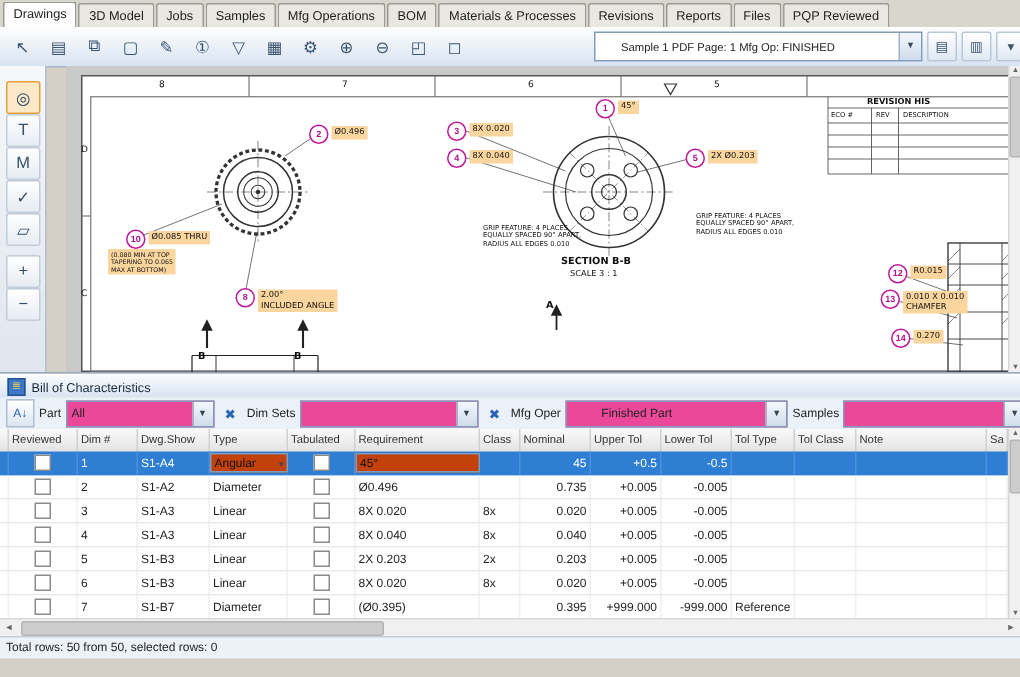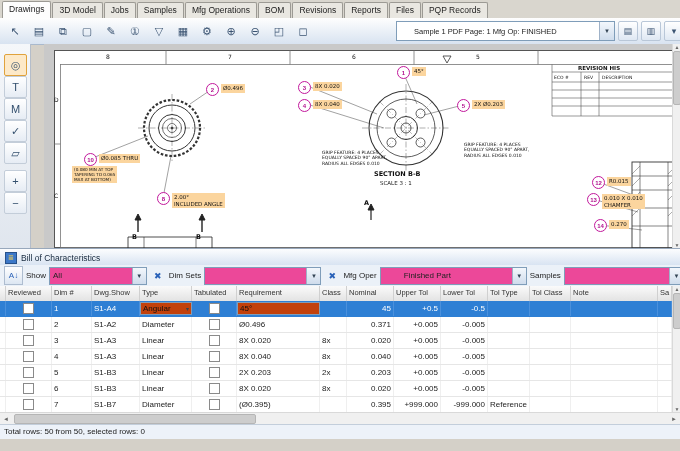--- a/index.html
+++ b/index.html
@@ -100,24 +100,25 @@
 </head>
 <body>
 
 <div class="tabbar">
   <div class="tab active">Drawings</div>
     <div class="tab">3D Model</div>
     <div class="tab">Jobs</div>
     <div class="tab">Samples</div>
     <div class="tab">Mfg Operations</div>
     <div class="tab">BOM</div>
+    <div class="tab">Materials &amp; Processes</div>
     <div class="tab">Revisions</div>
     <div class="tab">Reports</div>
     <div class="tab">Files</div>
-    <div class="tab">PQP Records</div>
+    <div class="tab">PQP Reviewed</div>
 </div>
 
 <div class="toolbar">
   <div class="tbtn">↖</div>
     <div class="tbtn">▤</div>
     <div class="tbtn">⧉</div>
     <div class="tbtn">▢</div>
     <div class="tbtn">✎</div>
     <div class="tbtn">①</div>
     <div class="tbtn">▽</div>
@@ -322,21 +323,21 @@
 </div>
 
 <div class="boc-header">
   <span class="boc-icon">≣</span>
   <span>Bill of Characteristics</span>
 
 </div>
 
 <div class="boc-filter">
   <div class="sort-btn">A↓</div>
-  <span class="flabel">Show</span>
+  <span class="flabel">Part</span>
   <div class="combo" style="width:95px;">
     <span>All</span>
     <span class="carrow">▼</span>
   </div>
   <div class="xbtn">✖</div>
   <span class="flabel">Dim Sets</span>
   <div class="combo" style="width:115px;">
     <span></span>
     <span class="carrow">▼</span>
   </div>
@@ -399,21 +400,21 @@
         <span class="cb"></span>
       </div>
       <div class="td">2</div>
       <div class="td">S1-A2</div>
       <div class="td c-type">Diameter</div>
       <div class="td">
         <span class="cb"></span>
       </div>
       <div class="td c-req">Ø0.496</div>
       <div class="td"></div>
-      <div class="td num">0.371</div>
+      <div class="td num">0.735</div>
       <div class="td num">+0.005</div>
       <div class="td num">-0.005</div>
       <div class="td"></div>
       <div class="td"></div>
       <div class="td"></div>
       <div class="td"></div>
     </div>
     <div class="trow grid-cols">
       <div class="td"></div>
       <div class="td">

